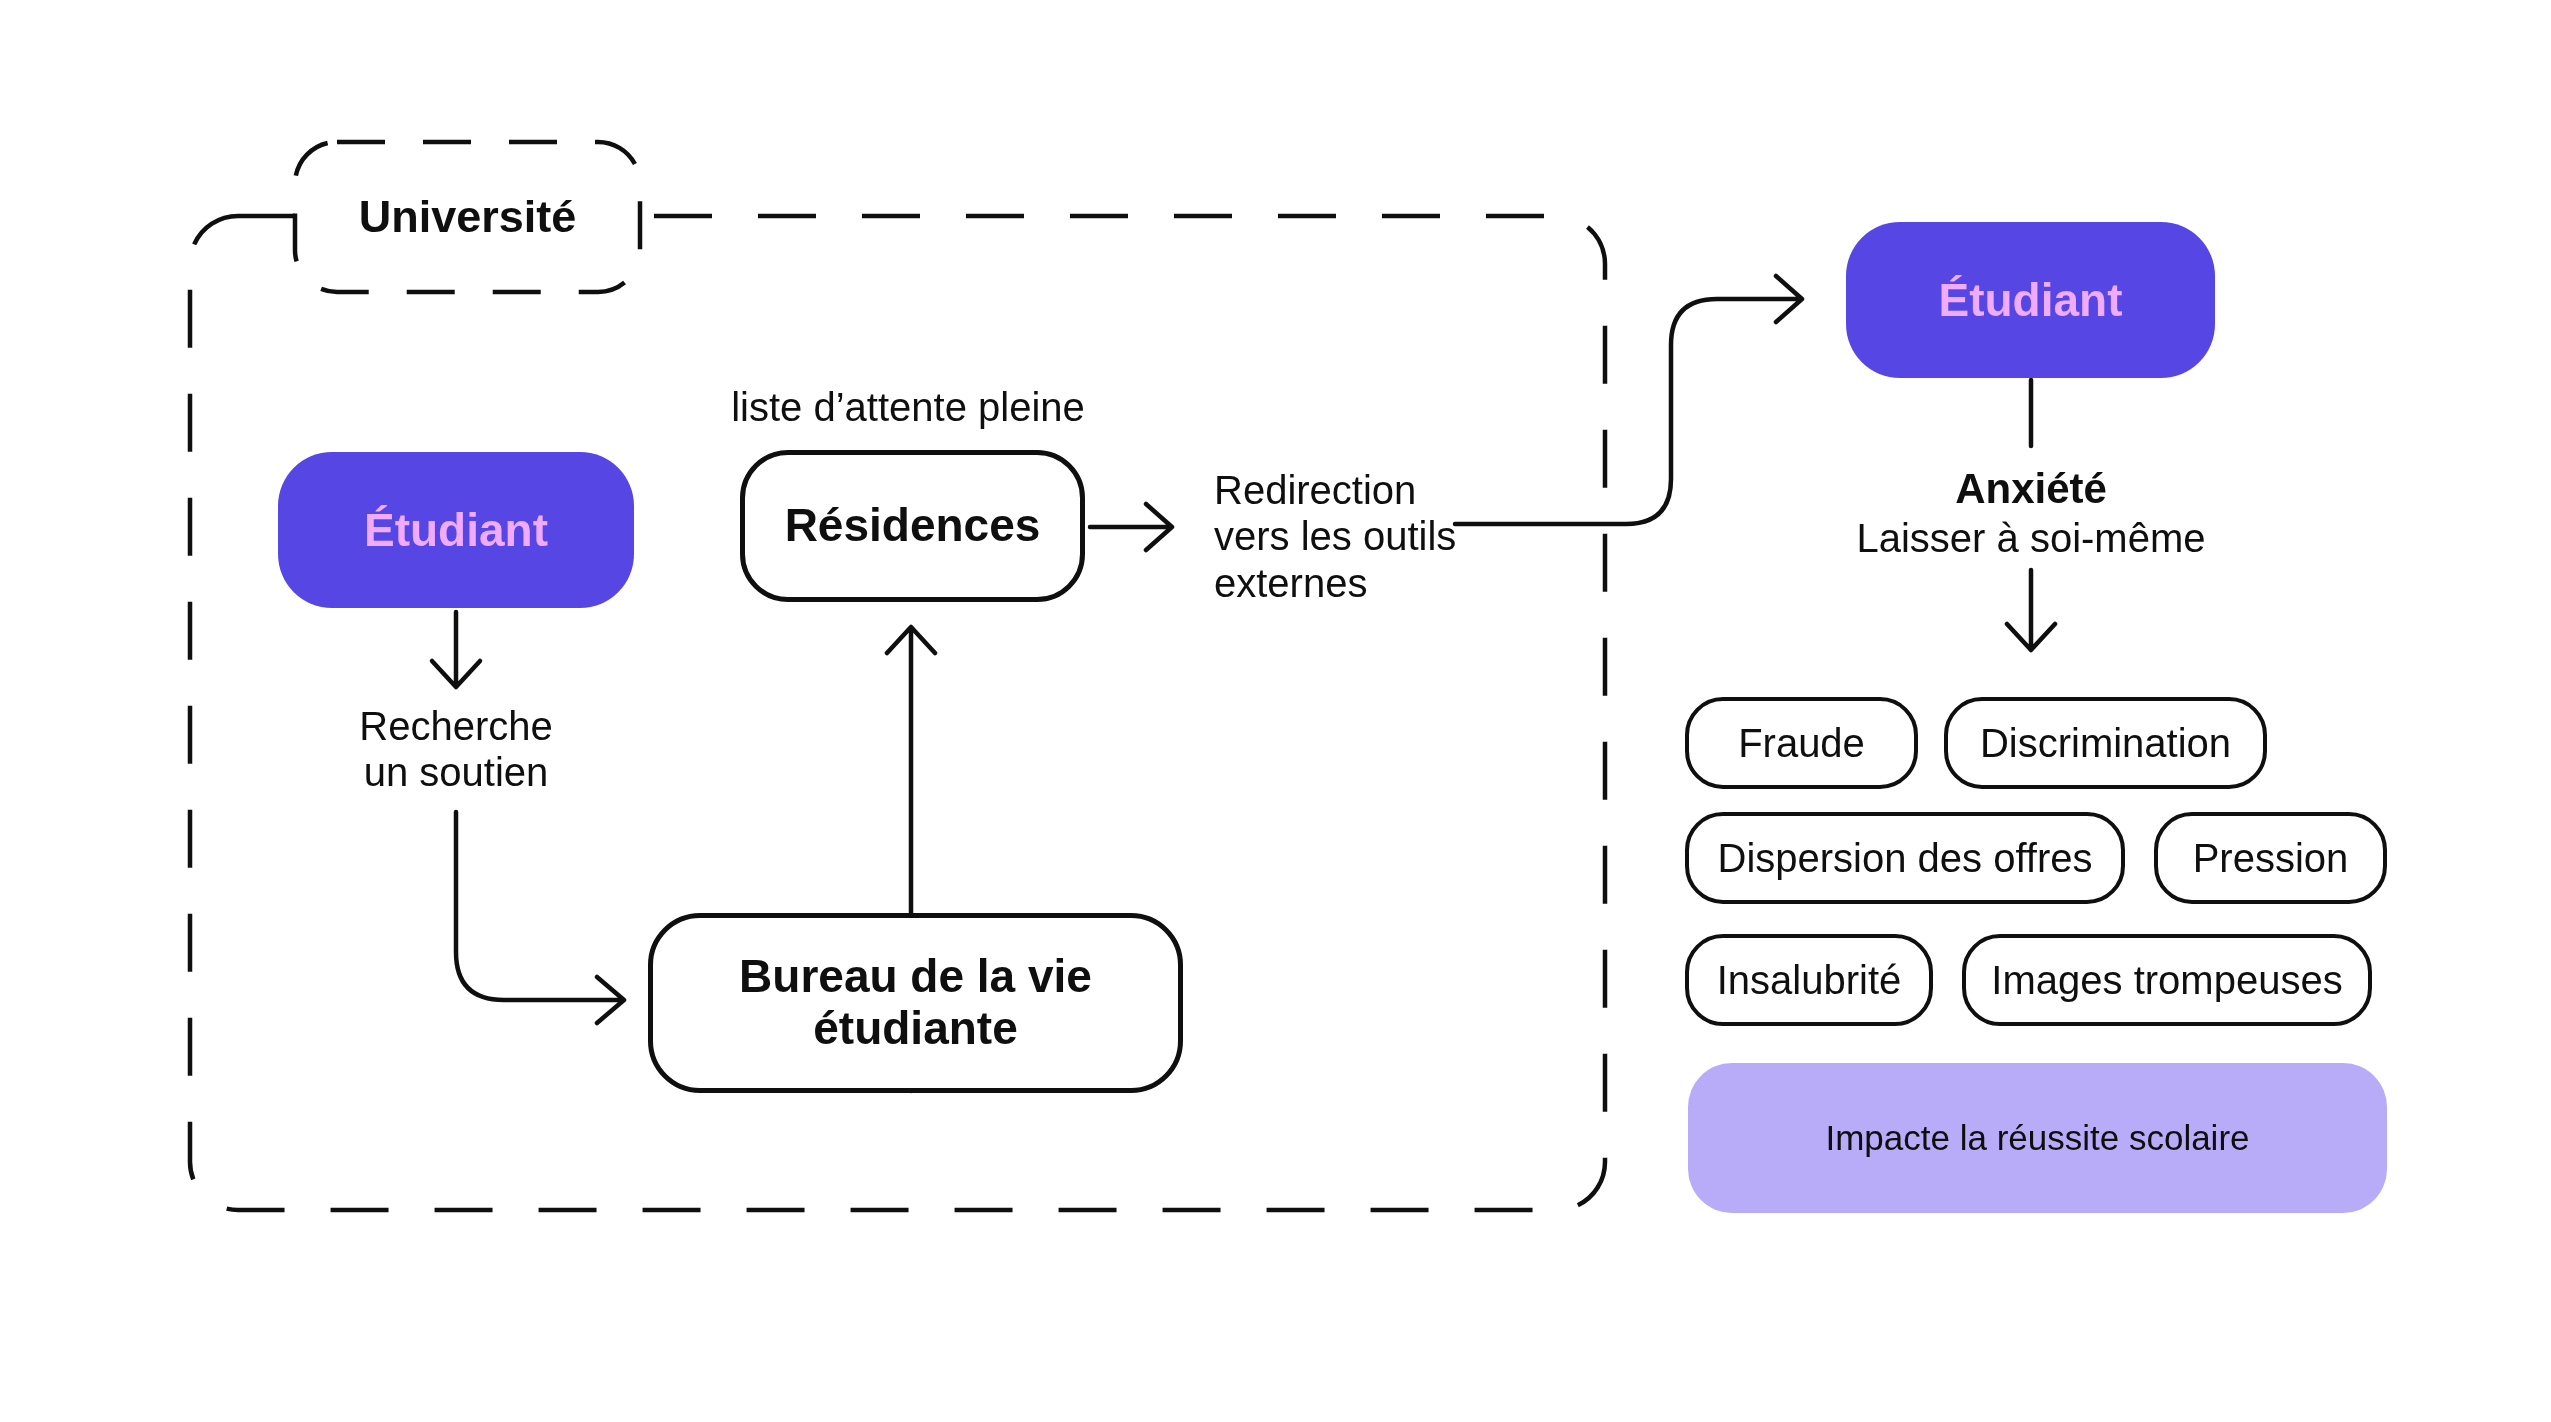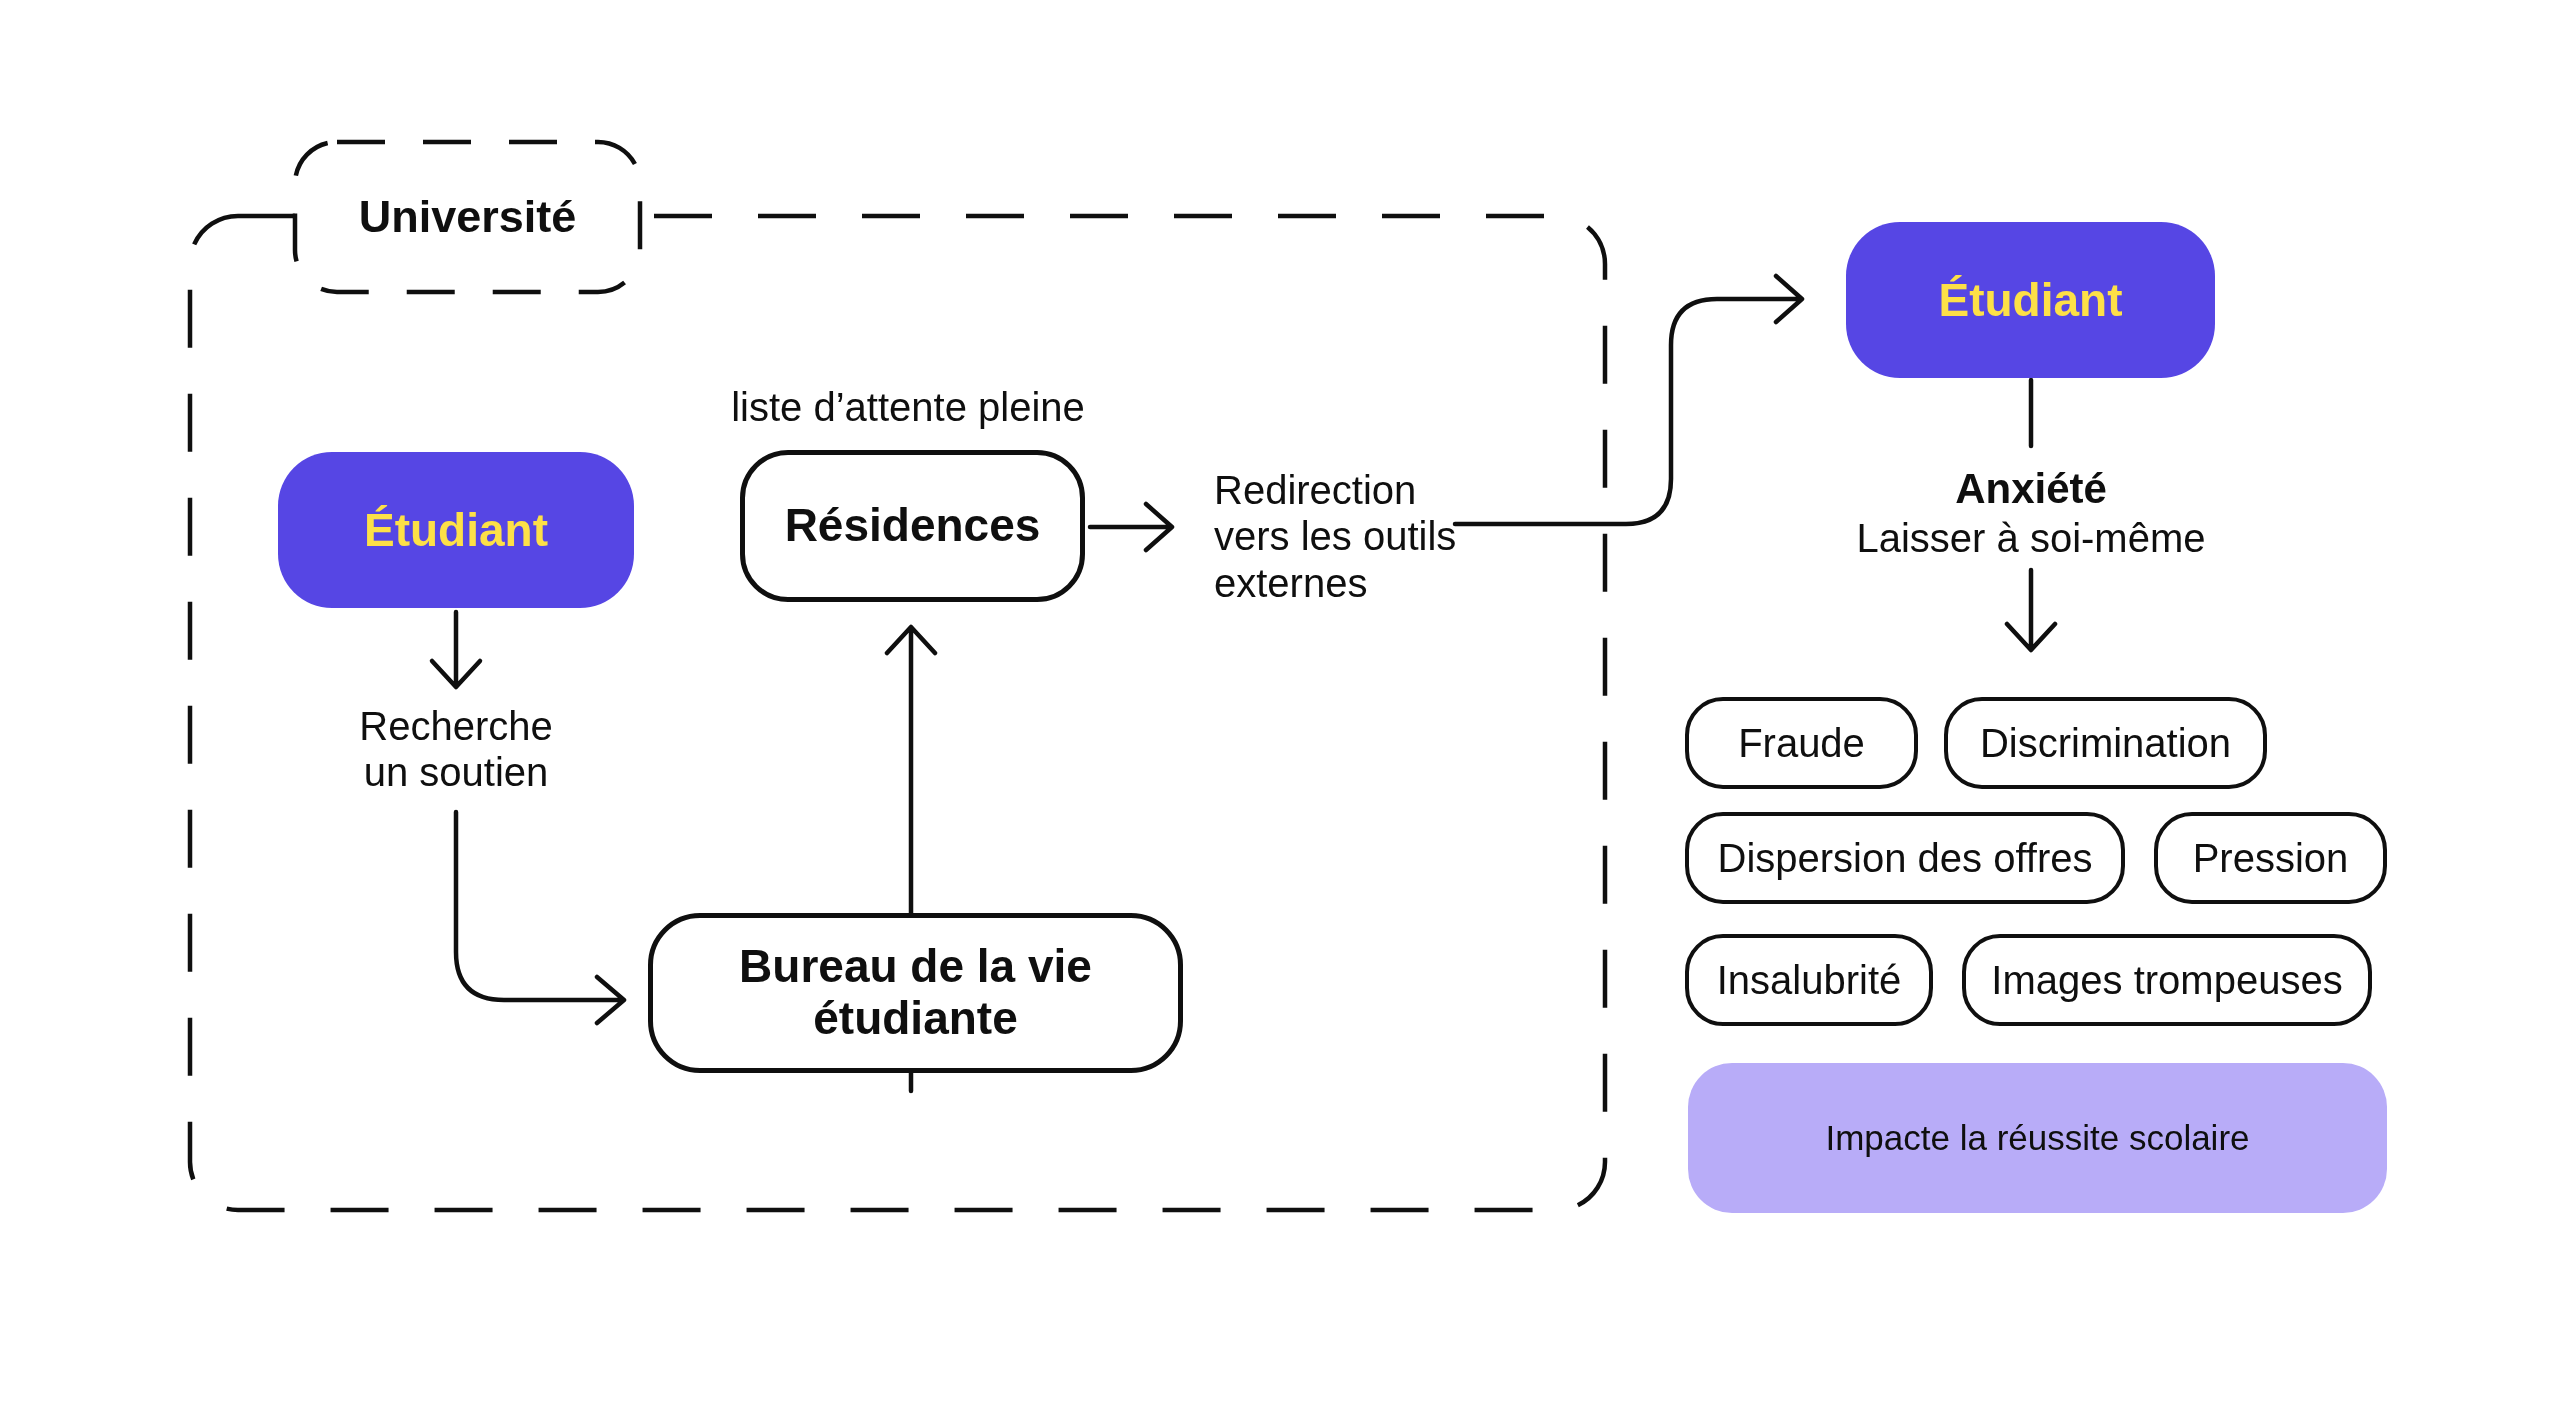--- a/index.html
+++ b/index.html
@@ -5,21 +5,21 @@
   html,body{margin:0;padding:0;background:#ffffff;}
   .canvas{
     position:relative;width:2551px;height:1422px;overflow:hidden;background:#ffffff;
     font-family:"Liberation Sans", sans-serif;color:#0f0f0f;
   }
   svg.wires{position:absolute;left:0;top:0;width:2551px;height:1422px;}
   .box{
     position:absolute;display:flex;align-items:center;justify-content:center;
     text-align:center;box-sizing:border-box;white-space:pre-line;
   }
-  .purple-box{background:#5646e4;color:#fde047;font-weight:700;font-size:46px;border-radius:54px;}
+  .purple-box{background:#5646e4;color:#f0abfc;font-weight:700;font-size:46px;border-radius:54px;}
   .outline-box{background:#ffffff;border:5px solid #0f0f0f;font-weight:700;font-size:46px;border-radius:48px;line-height:1.12;}
   .tag{
     position:absolute;display:flex;align-items:center;justify-content:center;
     background:#ffffff;border:4.5px solid #0f0f0f;border-radius:38px;
     font-size:40px;box-sizing:border-box;text-align:center;
   }
   .impact-box{
     position:absolute;display:flex;align-items:center;justify-content:center;
     background:#b8acf8;border-radius:44px;font-size:35px;box-sizing:border-box;text-align:center;
   }
@@ -74,21 +74,21 @@
   <div class="label-text centered" style="left:688px;top:384px;width:440px;">liste d’attente pleine</div>
 
   <div class="box outline-box" style="left:740px;top:450px;width:345px;height:152px;">
     <span>Résidences</span>
   </div>
 
   <div class="label-text" style="left:1214px;top:467px;width:280px;">Redirection
 vers les outils
 externes</div>
 
-  <div class="box outline-box" style="left:648px;top:913px;width:535px;height:160px;border-radius:52px;">
+  <div class="box outline-box" style="left:648px;top:913px;width:535px;height:180px;border-radius:52px;">
     <span>Bureau de la vie
 étudiante</span>
   </div>
 
   <div class="box purple-box" style="left:1846px;top:222px;width:369px;height:156px;">
     <span>Étudiant</span>
   </div>
 
   <div class="label-text centered bold" style="left:1831px;top:465px;width:400px;font-size:42px;">Anxiété</div>
   <div class="label-text centered" style="left:1781px;top:515px;width:500px;">Laisser à soi-même</div>

